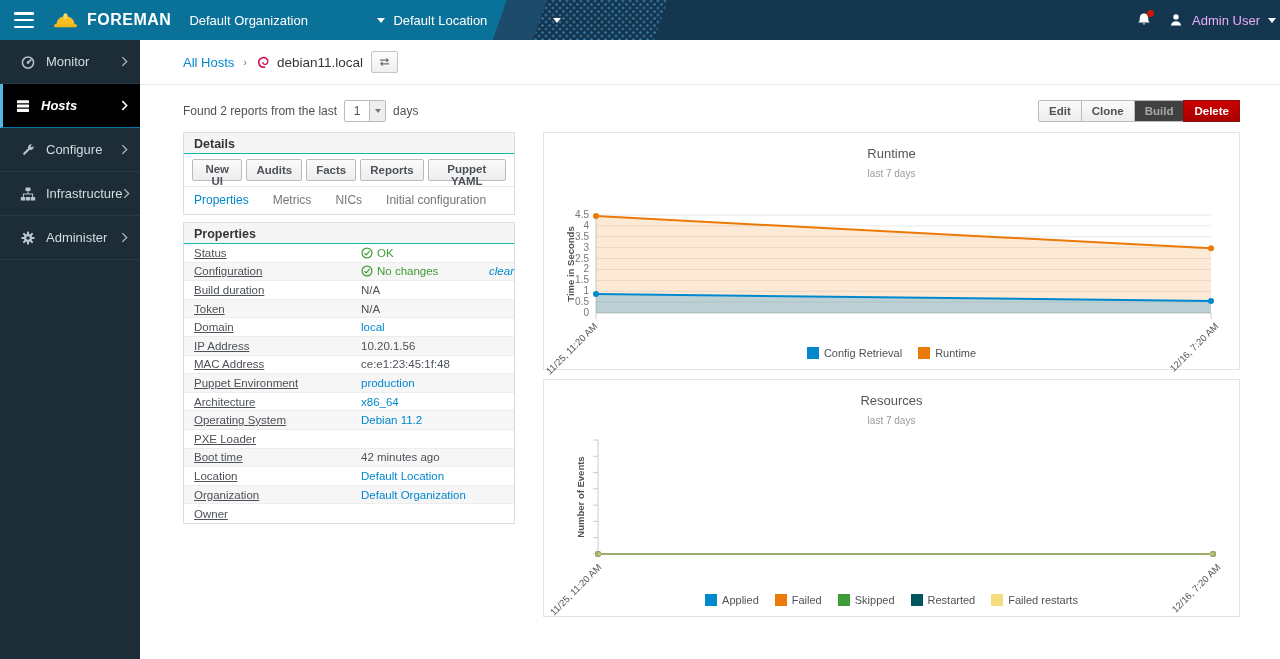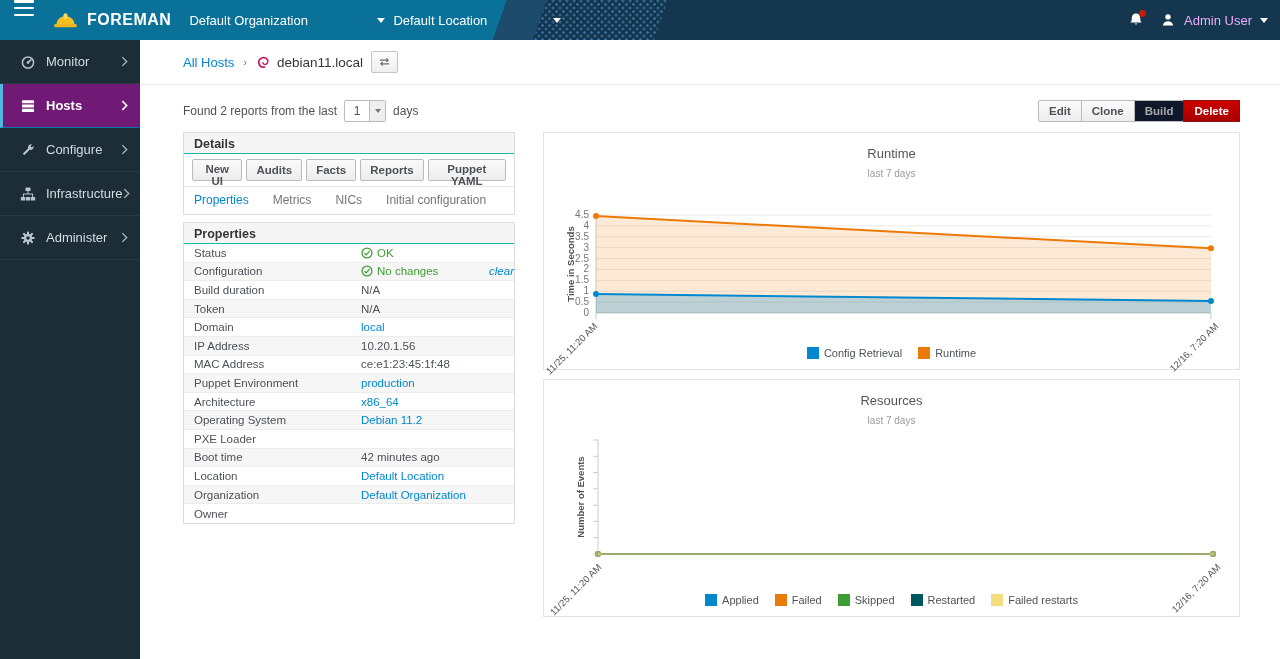--- a/index.html
+++ b/index.html
@@ -10,21 +10,21 @@
   .navbar { position:absolute; top:0; left:0; width:1280px; height:40px; background:#14374f; }
   .nav-teal { position:absolute; inset:0; width:520px;
     background:#0a7298; clip-path:polygon(0 0,507px 0,493px 40px,0 40px); }
   .nav-band { position:absolute; inset:0; left:0; width:560px; background:#1d4b6c;
     clip-path:polygon(507px 0,547px 0,533px 40px,493px 40px); }
   .nav-dots { position:absolute; inset:0; width:680px; background-color:#15354d;
     background-image:radial-gradient(circle,#2f72a0 1.1px,transparent 1.5px),
                      radial-gradient(circle,#2f72a0 1.1px,transparent 1.5px);
     background-size:7px 7px,7px 7px; background-position:0 1px,3.5px 4.5px;
     clip-path:polygon(547px 0,668px 0,654px 40px,533px 40px); }
-  .nav-inner { position:absolute; inset:0; display:flex; padding:0 12px 0 14px; }
+  .nav-inner { position:absolute; inset:0; display:flex; align-items:center; padding:0 4px 0 14px; }
   .hamburger { width:22px; height:16px; display:flex; flex-direction:column; justify-content:space-between; cursor:pointer; background:none; border:none; }
   .hamburger span { display:block; width:20px; height:2.5px; background:#fff; border-radius:1px; }
   .brand { display:flex; align-items:center; margin-left:16px; }
   .brand-text { color:#fff; font-weight:bold; font-size:16px; letter-spacing:0.5px; margin-left:8px; }
   .ctx-select { display:flex; align-items:center; justify-content:space-between; color:#fff; font-size:13px;
     background:none; border:none; cursor:pointer; }
   .ctx-org { width:196px; margin-left:18px; }
   .ctx-loc { width:168px; margin-left:8px; }
   .caret-down { width:0; height:0; border-left:4px solid transparent; border-right:4px solid transparent; border-top:5px solid #fff; }
   .nav-right { margin-left:auto; display:flex; align-items:center; gap:16px; }
@@ -32,21 +32,21 @@
   .bell-dot { position:absolute; top:-2px; right:-2px; width:7px; height:7px; border-radius:50%; background:#c9190b; }
   .user-menu { display:flex; align-items:center; gap:8px; color:#f0abfc; font-size:13px; background:none; border:none; cursor:pointer; }
 
   
   .sidebar { position:absolute; top:40px; left:0; width:140px; height:619px; background:#1c2d38; }
   .side-item { height:44px; display:flex; align-items:center; padding:0 12px 0 20px;
     border-bottom:1px solid #283944; cursor:pointer; color:#c6ced4; }
   .side-item .sicon { width:16px; height:16px; display:flex; margin-right:10px; color:#b9c4cb; }
   .side-item .slabel { font-size:13px; color:#d4dbdf; }
   .side-item .schev { margin-left:auto; color:#a8b4bb; display:flex; }
-  .side-item.active { background:#701a75; border-left:3px solid #4fb7e0; padding-left:17px; border-bottom-color:#0a76a4; }
+  .side-item.active { background:#000000; border-left:3px solid #4fb7e0; padding-left:12px; border-bottom-color:#0a76a4;font-style:italic; }
   .side-item.active .slabel { color:#fff; font-weight:bold; }
   .side-item.active .sicon, .side-item.active .schev { color:#fff; }
 
   
   .main { position:absolute; top:40px; left:140px; width:1140px; height:491px; background:#fff; }
   .breadcrumb-row { height:45px; display:flex; align-items:center; padding-left:43px; border-bottom:1px solid #ececec; }
   .bc-link { color:#0088ce; font-size:13px; text-decoration:none; cursor:pointer; }
   .bc-sep { margin:0 9px; color:#72767b; font-size:11px; }
   .bc-os-icon { display:flex; margin-right:6px; }
   .bc-current { color:#363636; font-size:13.5px; }
@@ -59,39 +59,39 @@
   .mini-select .val { width:24px; display:flex; align-items:center; justify-content:center; font-size:12px; color:#4d5258; }
   .mini-select .arrow { width:16px; border-left:1px solid #bbb; background:#eee; display:flex; align-items:center; justify-content:center; }
   .mini-select .arrow i { width:0; height:0; border-left:3.5px solid transparent; border-right:3.5px solid transparent; border-top:4px solid #767676; }
 
   .btn { font-family:"Liberation Sans",sans-serif; font-size:11.5px; font-weight:600; color:#4d5258; padding:3px 10px; height:22px;
     border:1px solid #bbb; background:linear-gradient(#fafafa,#ededed); border-radius:2px; cursor:pointer; }
   .btn-group { margin-left:auto; display:flex; }
   .btn-group .btn { border-radius:0; margin-left:-1px; }
   .btn-group .btn:first-child { border-radius:2px 0 0 2px; margin-left:0; }
   .btn-group .btn.last { border-radius:0 2px 2px 0; }
-  .btn.disabled { color:#a8a8a8; background:#0f172a; cursor:default; }
+  .btn.disabled { color:#a8a8a8; background:#404040; cursor:default; }
   .btn-danger { margin-left:6px; background:linear-gradient(#cd0000,#a90000); border-color:#8a1010; color:#fff; border-radius:2px; }
 
   .content { margin-top:10px; padding:0 40px 0 43px; display:flex; gap:28px; }
   .left-col { width:332px; flex:none; }
 
   .panel { border:1px solid #ddd; background:#fff; }
   .panel-heading { background:#f5f5f5; border-bottom:1px solid #14b8a6; padding:4px 10px; font-size:12.5px; font-weight:bold; color:#363636; height:21px; }
   .detail-btn-row { padding:5px 8px; display:flex; gap:4px; }
   .detail-btn-row .btn { padding:3px 9px; }
   .tabs-row { border-top:1px solid #e8e8e8; padding:6px 10px 7px; display:flex; gap:24px; }
   .tab { font-size:12px; color:#72767b; cursor:pointer; text-decoration:none; }
   .tab.active { color:#0088ce; }
 
   .props-table { margin-top:7px; }
   .prow { display:flex; align-items:center; height:18.6px; border-bottom:1px solid #ededed; font-size:11.5px; }
   .prow:last-child { border-bottom:none; }
   .prow.shaded { background:#f6f6f6; }
-  .plabel { width:167px; padding:0 10px; flex:none; color:#4d5258; }
+  .plabel { width:167px; padding:0 10px; flex:none; color:#4d5258;text-decoration:underline; }
   .pvalue { flex:1; padding:0 10px; display:flex; align-items:center; position:relative; }
   .pvalue .ok-text { color:#3f9c35; margin-left:4px; }
   .pvalue .link { color:#0088ce; text-decoration:none; cursor:pointer; }
   .pvalue .clear-link { position:absolute; right:0; color:#0088ce; text-decoration:none; cursor:pointer;font-style:italic; }
 
   
   .right-col { flex:1; }
   .chart-panel { position:relative; border:1px solid #e3e3e3; height:238px; background:#fff; }
   .chart-panel + .chart-panel { margin-top:9px; }
   .chart-title { text-align:center; margin-top:13px; font-size:13px; color:#555; }

